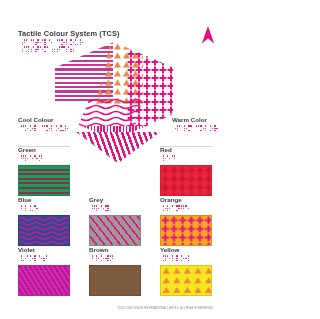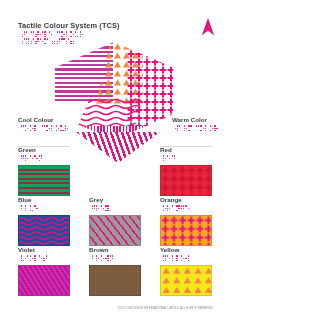--- a/index.html
+++ b/index.html
@@ -5,21 +5,21 @@
   * { box-sizing: border-box; margin: 0; padding: 0; }
   html, body {
     width: 228px; height: 319px;
     background: #ffffff;
     font-family: "Liberation Sans", sans-serif;
     overflow: hidden;
   }
   .page { position: relative; width: 228px; height: 319px; background: #fff; }
 
   
-  .header { position: absolute; left: 0; top: 4px; width: 228px; height: 46px; }
+  .header { position: absolute; left: 0; top: 12px; width: 228px; height: 46px; }
   .title {
     position: absolute; left: 18px; top: 17px;
     font-size: 7.4px; font-weight: 700; color: #3a3a3a;
     letter-spacing: 0.1px; white-space: nowrap;
   }
   .logo { position: absolute; left: 200px; top: 14px; width: 16px; height: 18px; }
 
   
   .braille { display: block; line-height: 0; }
   .brow { display: block; white-space: nowrap; line-height: 0; }

